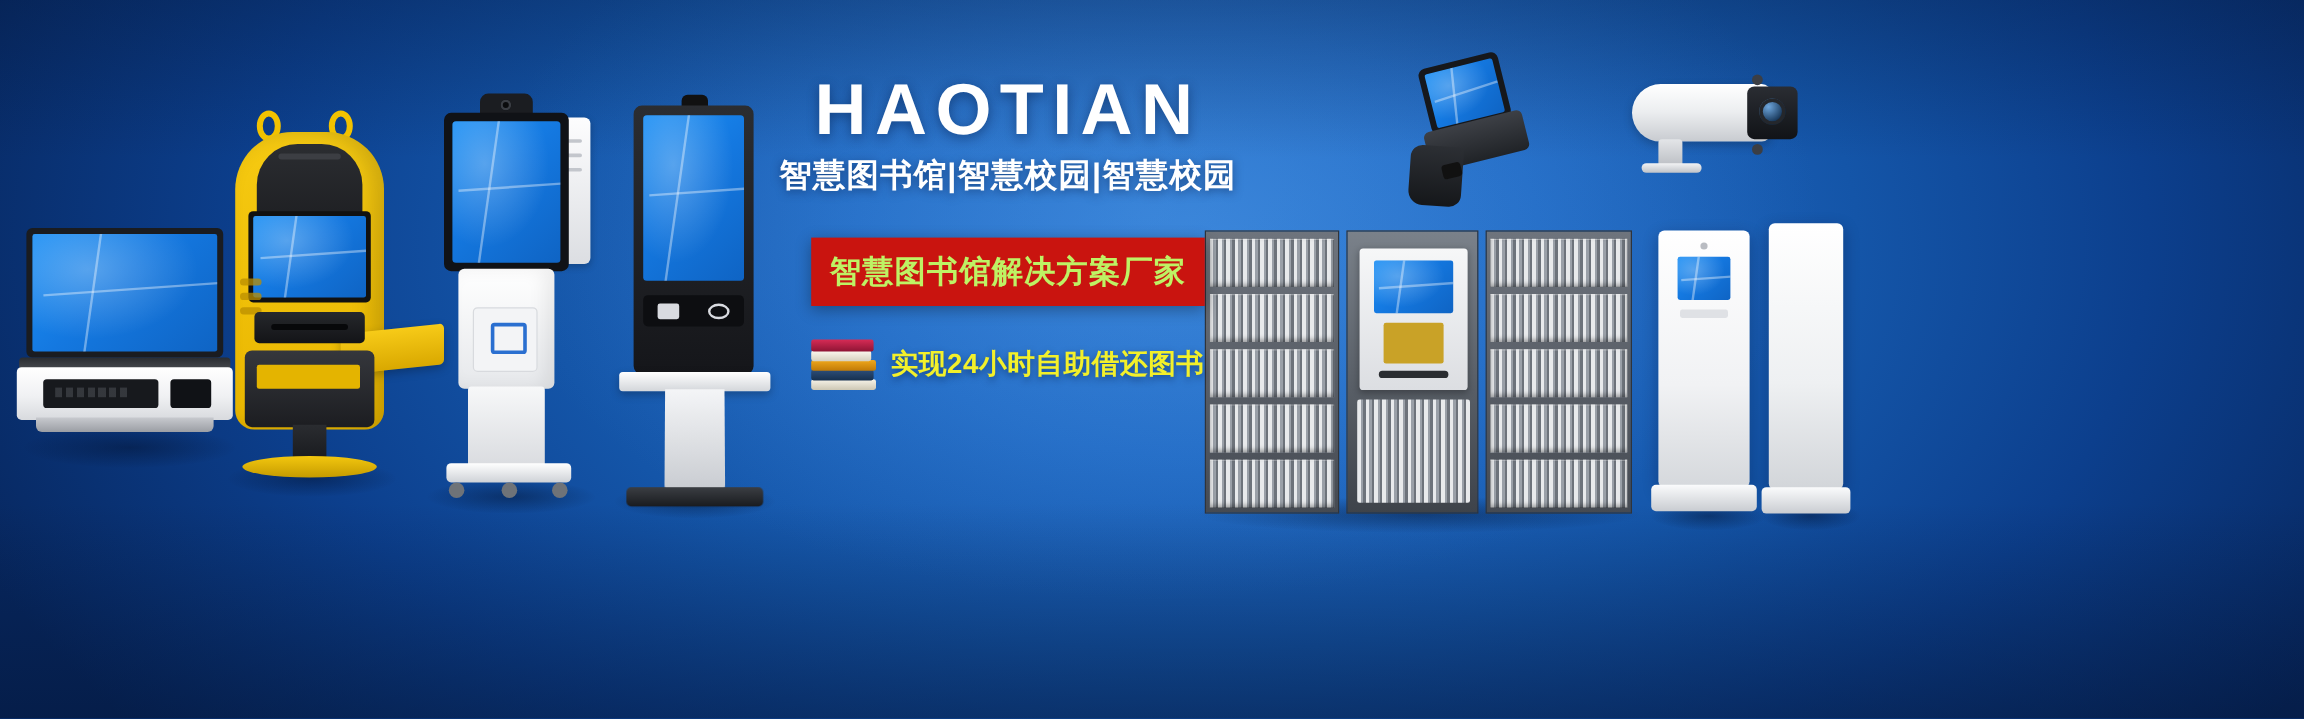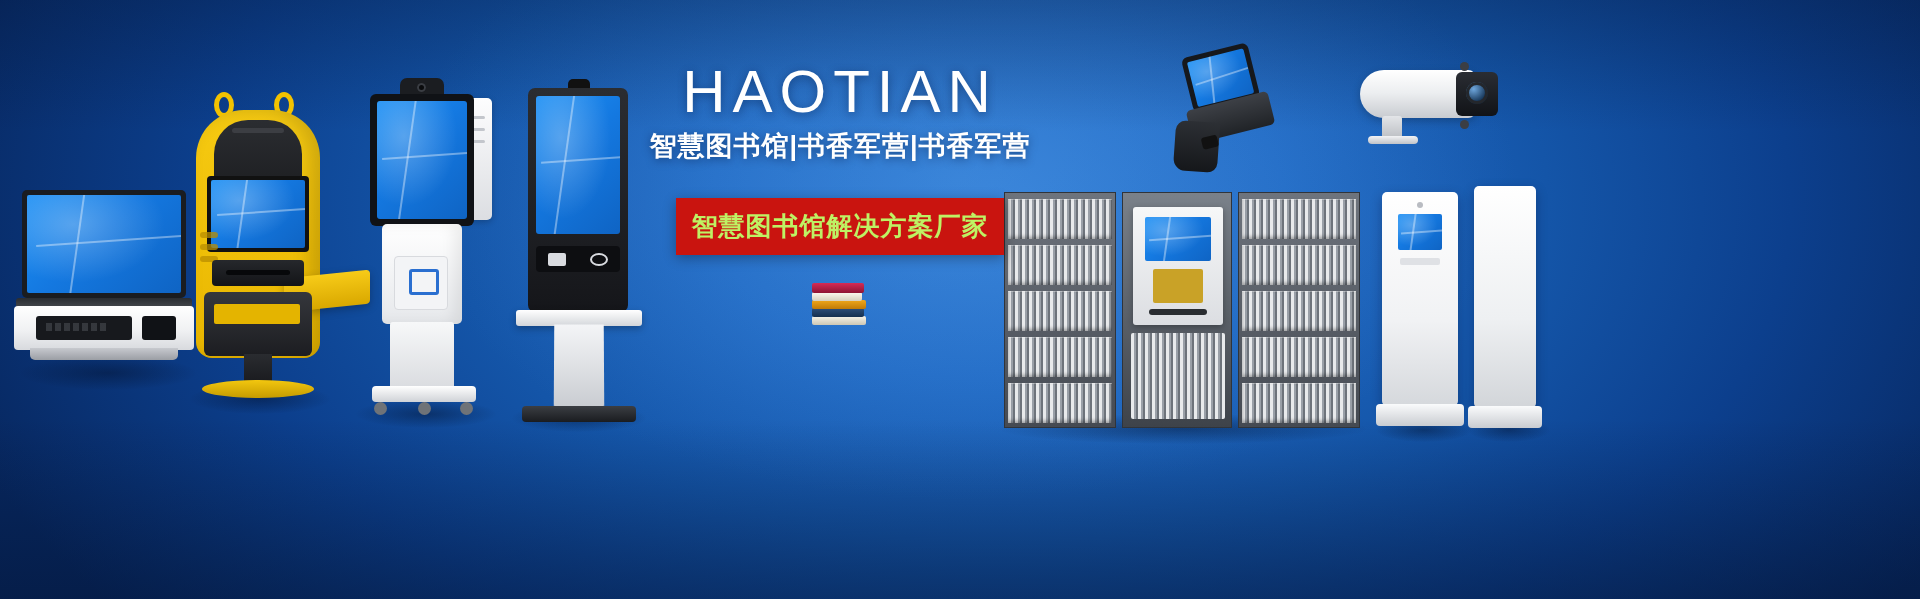--- a/index.html
+++ b/index.html
@@ -20,21 +20,21 @@
   }
   .vign{
     position:absolute;inset:0;
     background:linear-gradient(180deg, rgba(4,22,56,.30) 0%, rgba(0,0,0,0) 22%, rgba(0,0,0,0) 70%, rgba(3,18,48,.45) 100%);
     pointer-events:none;z-index:2;
   }
 
   
   .textblock{position:absolute;left:630px;top:62px;width:420px;z-index:30;text-align:center;}
   .brand{
-    color:#ffffff;font-size:60px;line-height:1.0;font-weight:400;
+    color:#ffffff;font-size:60px;line-height:1.0;font-weight:700;
     letter-spacing:7px;margin:0 0 6px 0;white-space:nowrap;
     text-shadow:0 2px 10px rgba(0,20,60,.45);
   }
   .subtitle{
     color:#ffffff;font-size:27px;font-weight:bold;letter-spacing:1px;
     margin:0;white-space:nowrap;text-shadow:0 2px 8px rgba(0,20,60,.5);
   }
   .redbar{
     margin:34px auto 0 auto;
     background:#c9140f;
@@ -262,34 +262,35 @@
       <b></b>
       <u></u>
     </div>
     <div class="shelf"></div>
     <div class="stem2"></div>
     <div class="foot2"></div>
   </div>
 
   <div class="textblock">
     <h1 class="brand">HAOTIAN</h1>
-    <p class="subtitle">智慧图书馆|书香军营|书香军营</p>
+    <p class="subtitle">智慧图书馆|智慧校园|智慧校园</p>
 
     <div class="redbar">
       <span>智慧图书馆解决方案厂家</span>
     </div>
 
     <div class="tagrow">
       <span class="books">
         <i class="bk1"></i>
         <i class="bk2"></i>
         <i class="bk3"></i>
         <i class="bk4"></i>
         <i class="bk5"></i>
       </span>
+      <span class="tagline">实现24小时自助借还图书</span>
     </div>
   </div>
 
   <div class="dev" id="rfid">
     <div class="scr2">
       <div class="scr">
           <div class="glow"></div>
         </div>
     </div>
     <div class="bodyr"></div>

